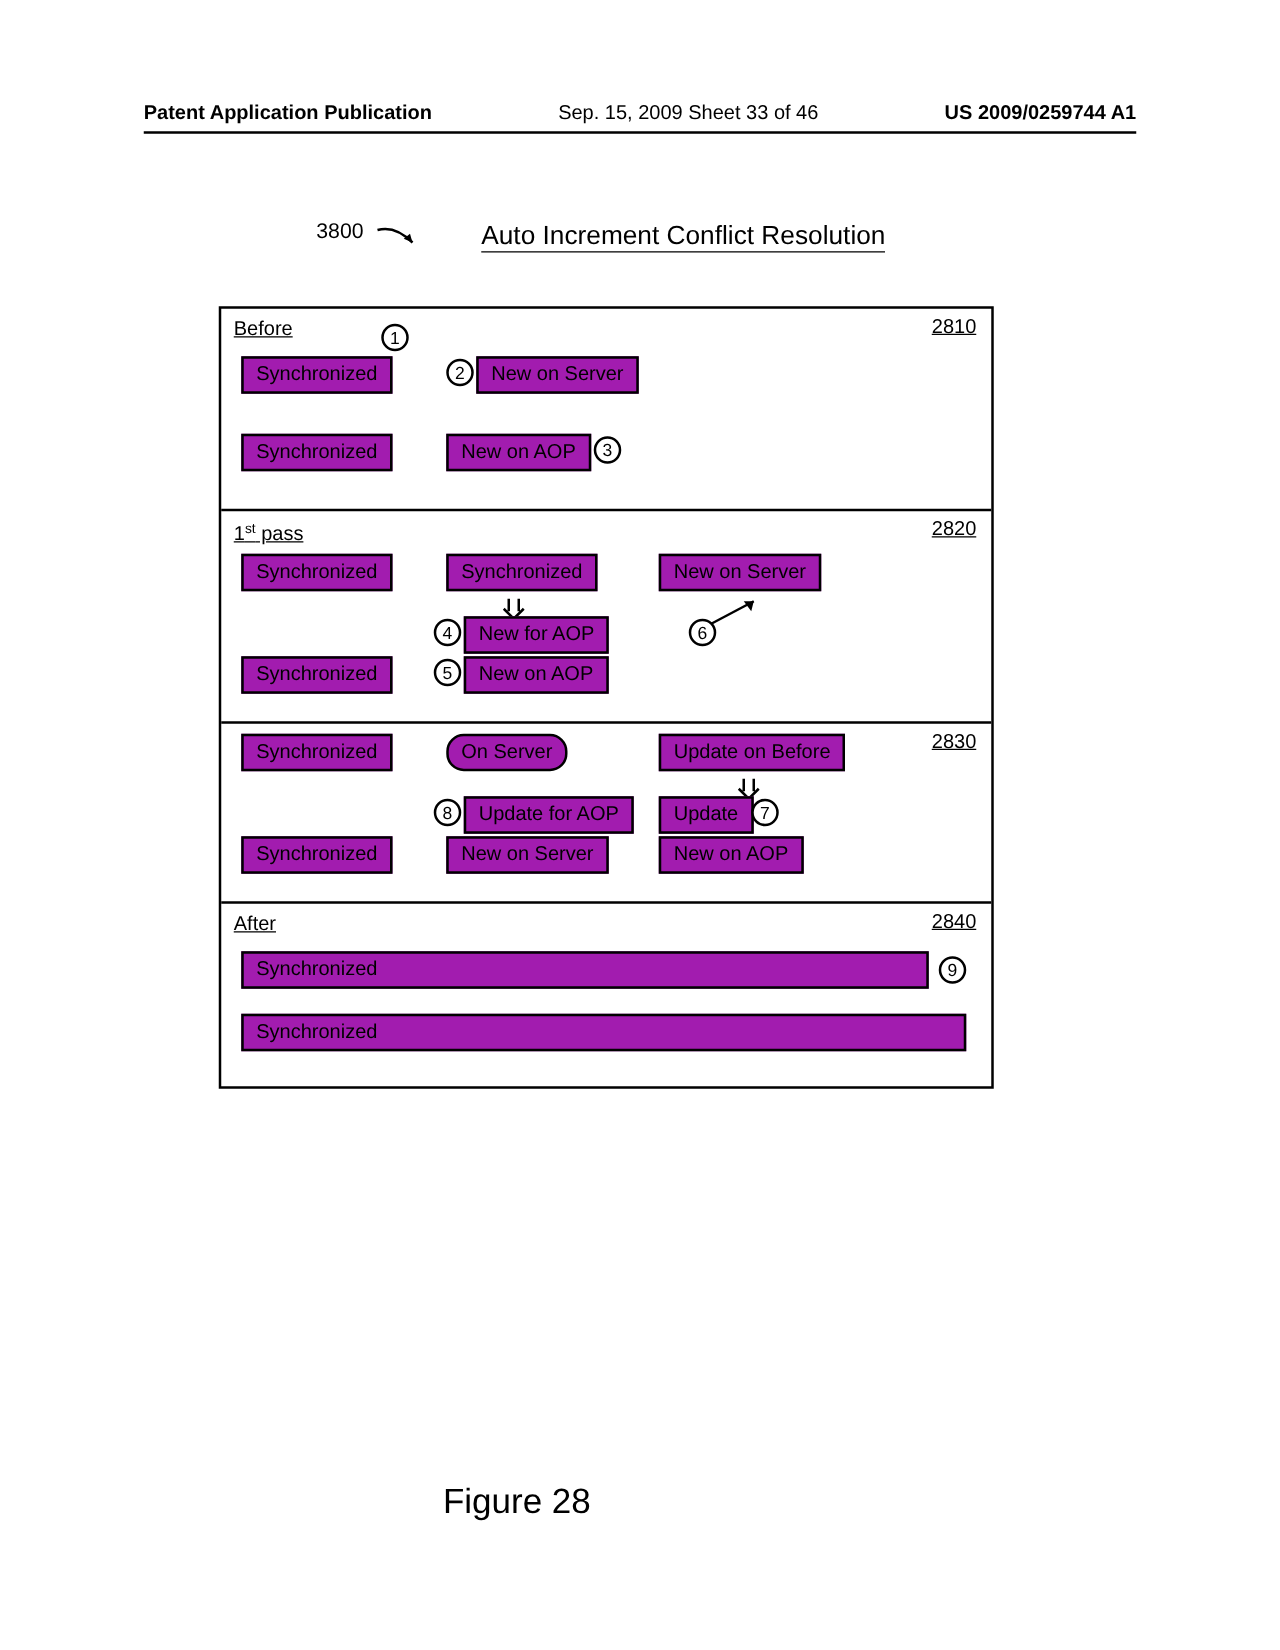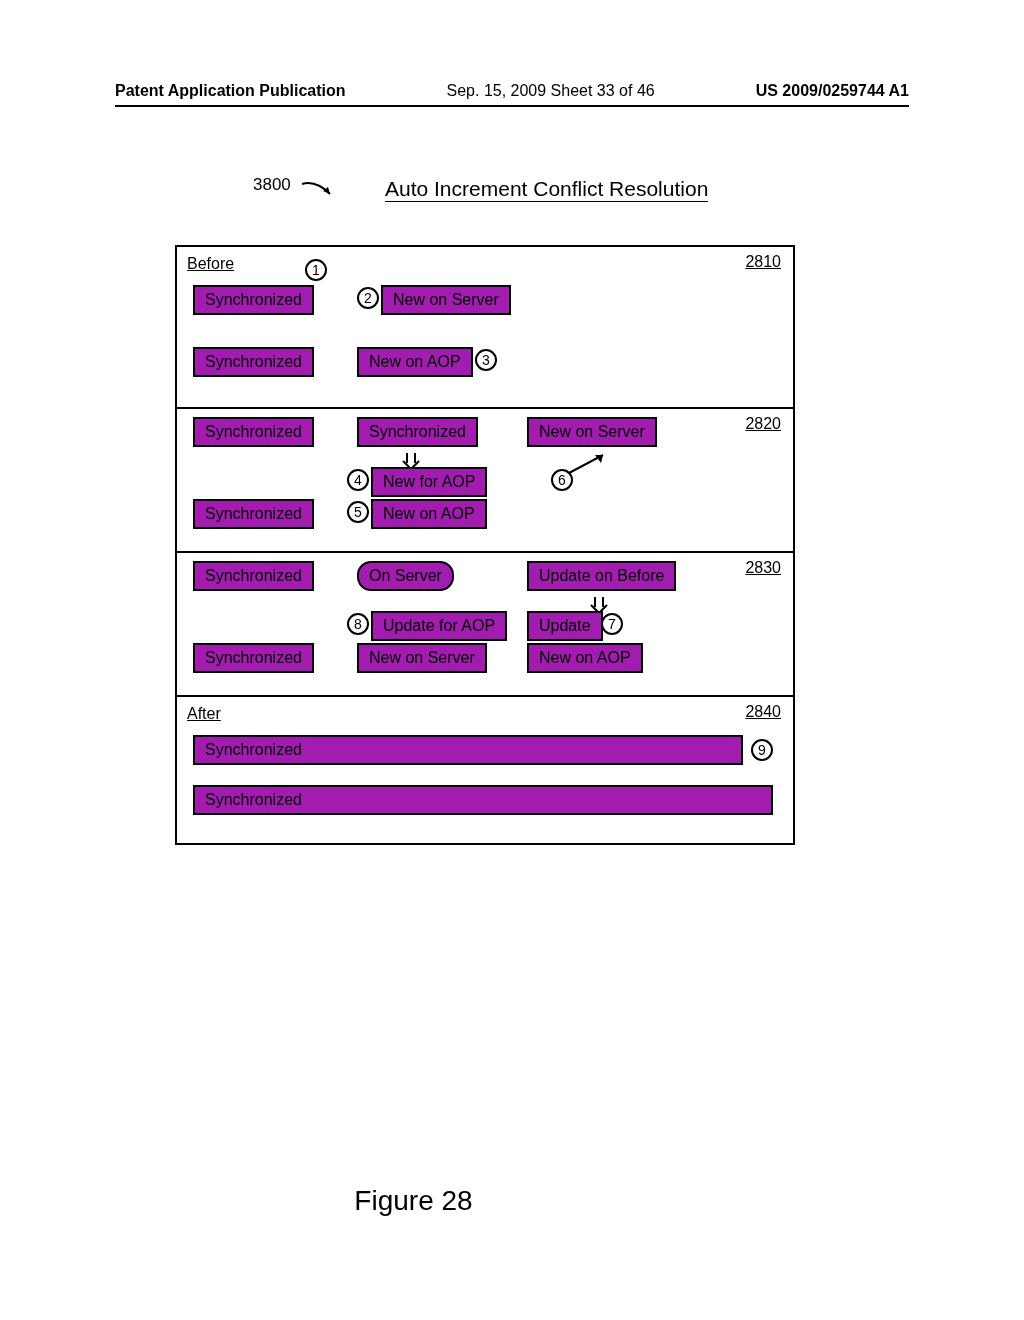--- a/index.html
+++ b/index.html
@@ -155,20 +155,23 @@
       <div class="box" style="left:194px; top:6px;">New on Server</div>
     </div>
     <div class="row">
       <div class="box" style="left:6px; top:6px;">Synchronized</div>
       <div class="box" style="left:170px; top:6px;">New on AOP</div>
       <span class="circ" style="left:288px; top:8px;">3</span>
     </div>
   </div>
 
   <div class="section">
+    <div class="sec-title">
+      <span>1</span><span class="sup">st</span><span> pass</span>
+    </div>
     <div class="ref-num">2820</div>
 
     <div class="row" style="height:40px;">
       <div class="box" style="left:6px; top:0;">Synchronized</div>
       <div class="box" style="left:170px; top:0;">Synchronized</div>
       <div class="box" style="left:340px; top:0;">New on Server</div>
     </div>
     <div class="row" style="height:42px;">
       <svg class="arrow-svg" style="left:210px; top:-6px; width:30px; height:20px;" viewBox="0 0 30 20">
         <path d="M 10 2 L 10 12 M 18 2 L 18 12 M 6 10 L 14 18 L 22 10" fill="none" stroke="#000" stroke-width="2"></path>

